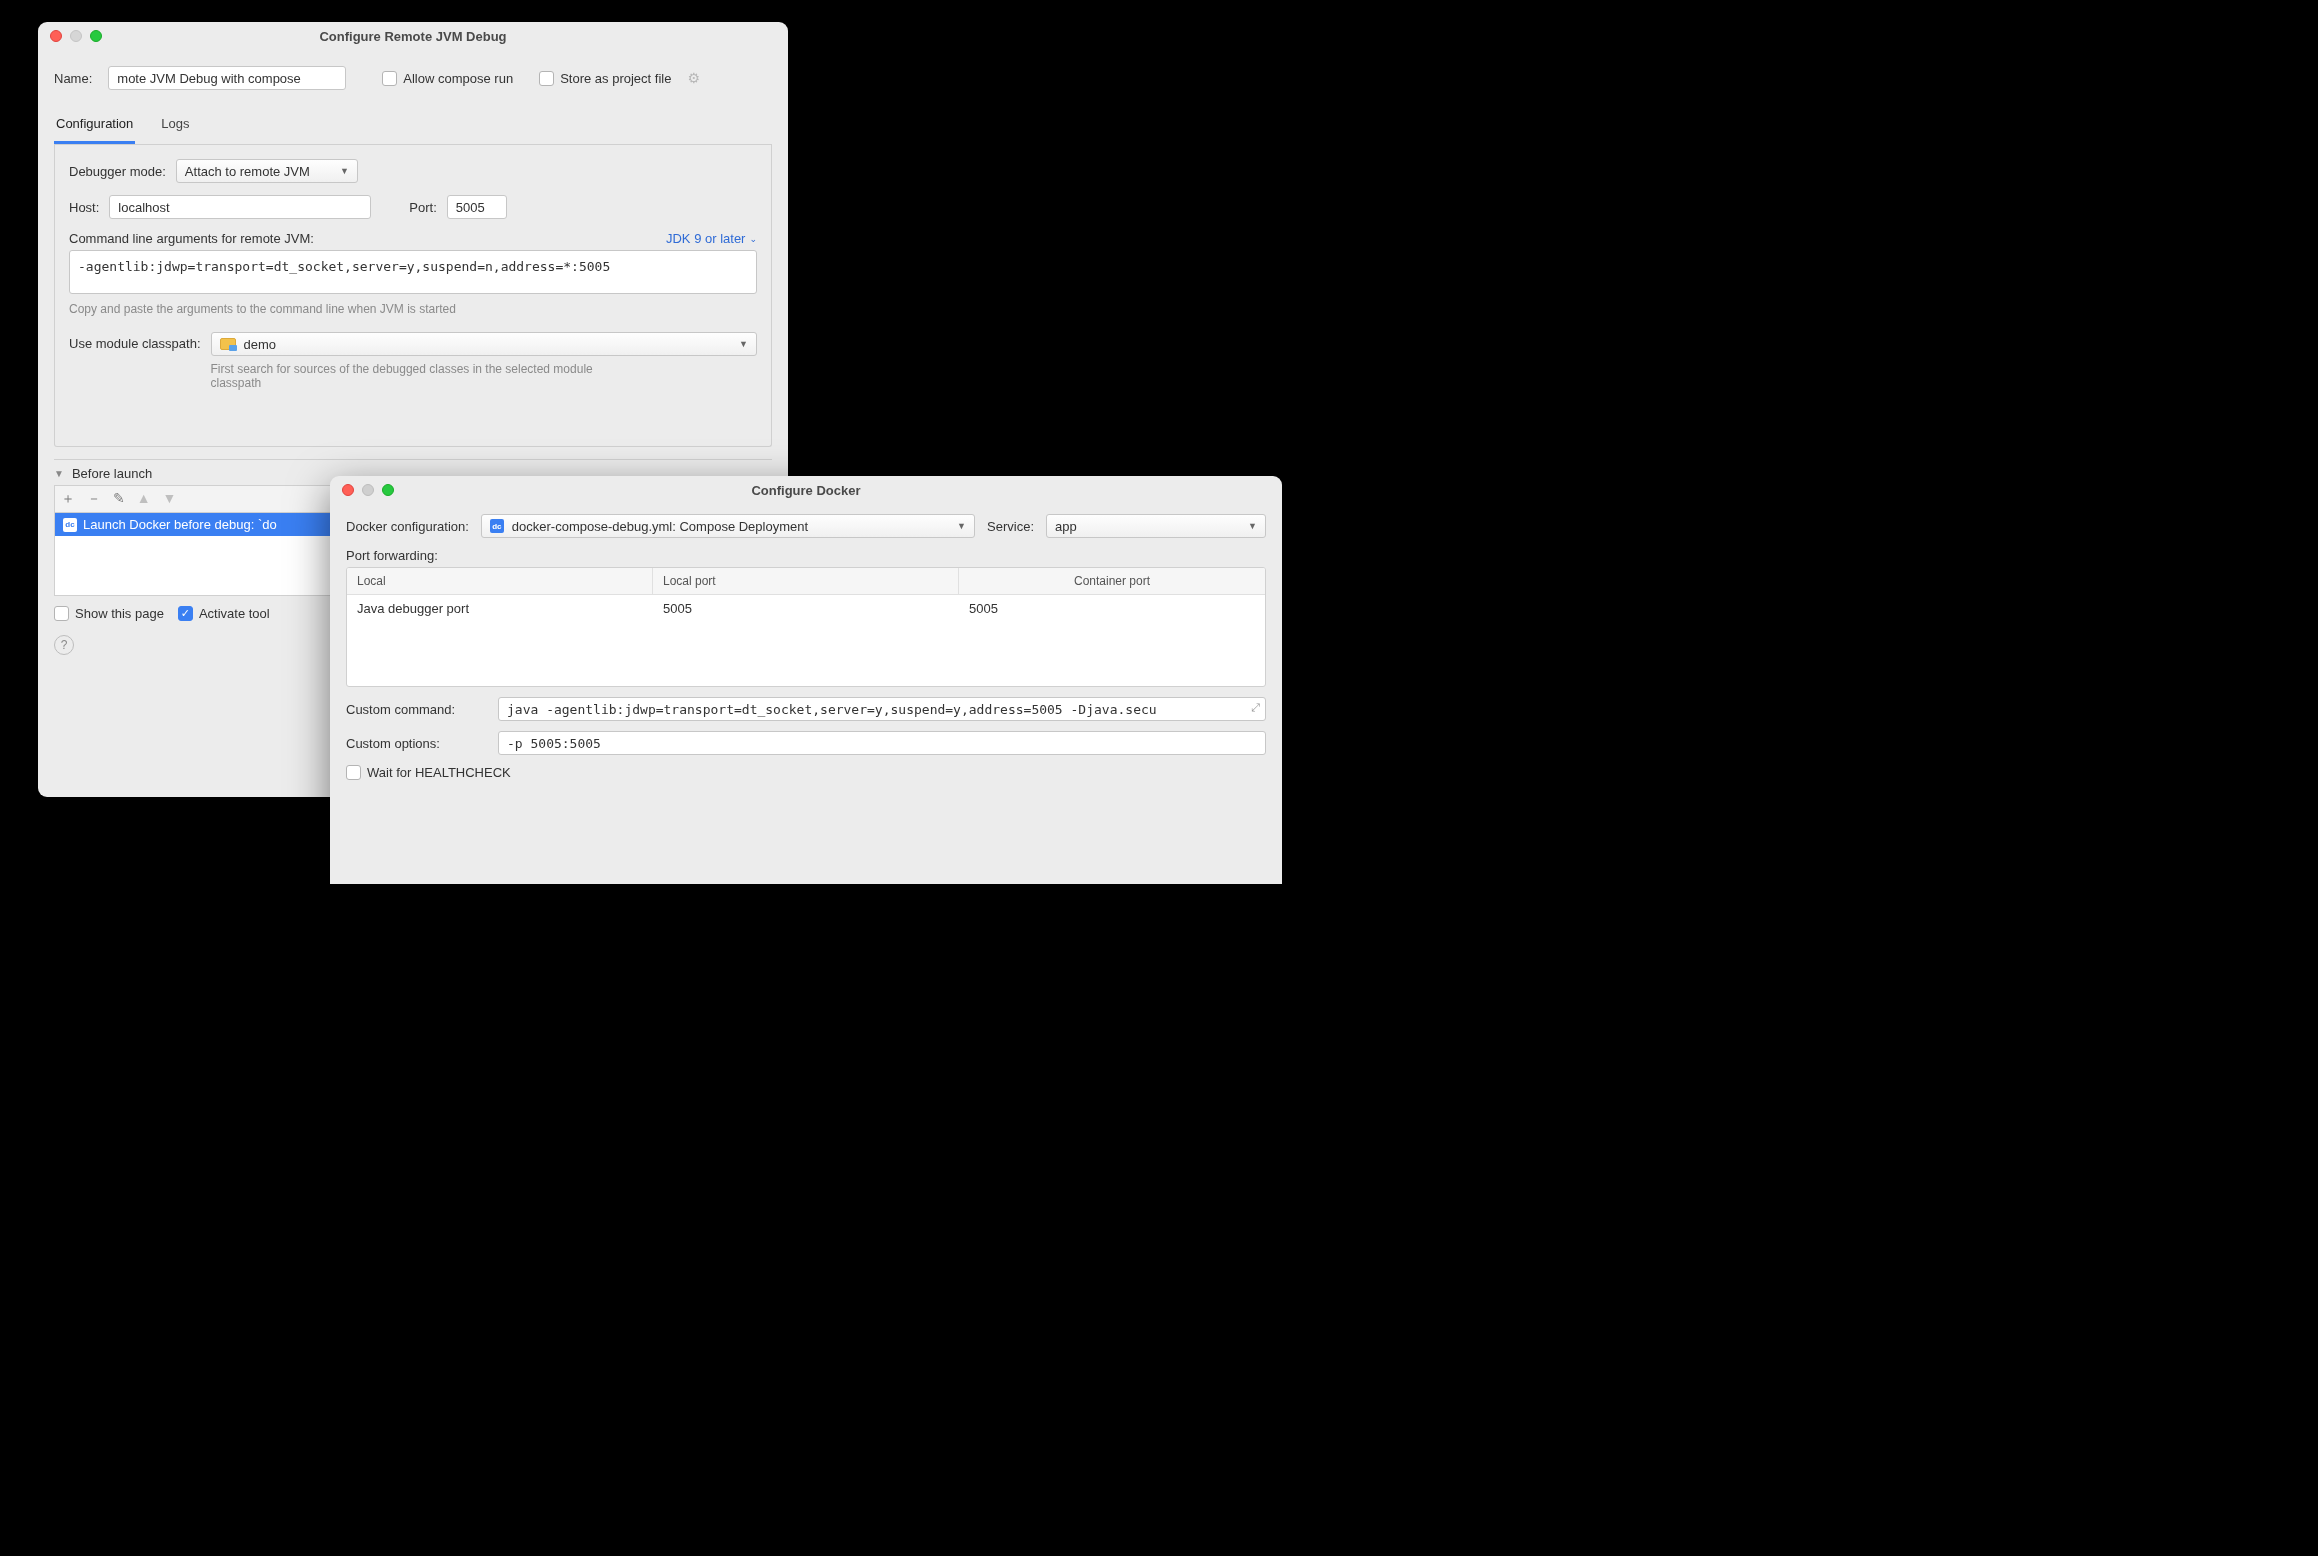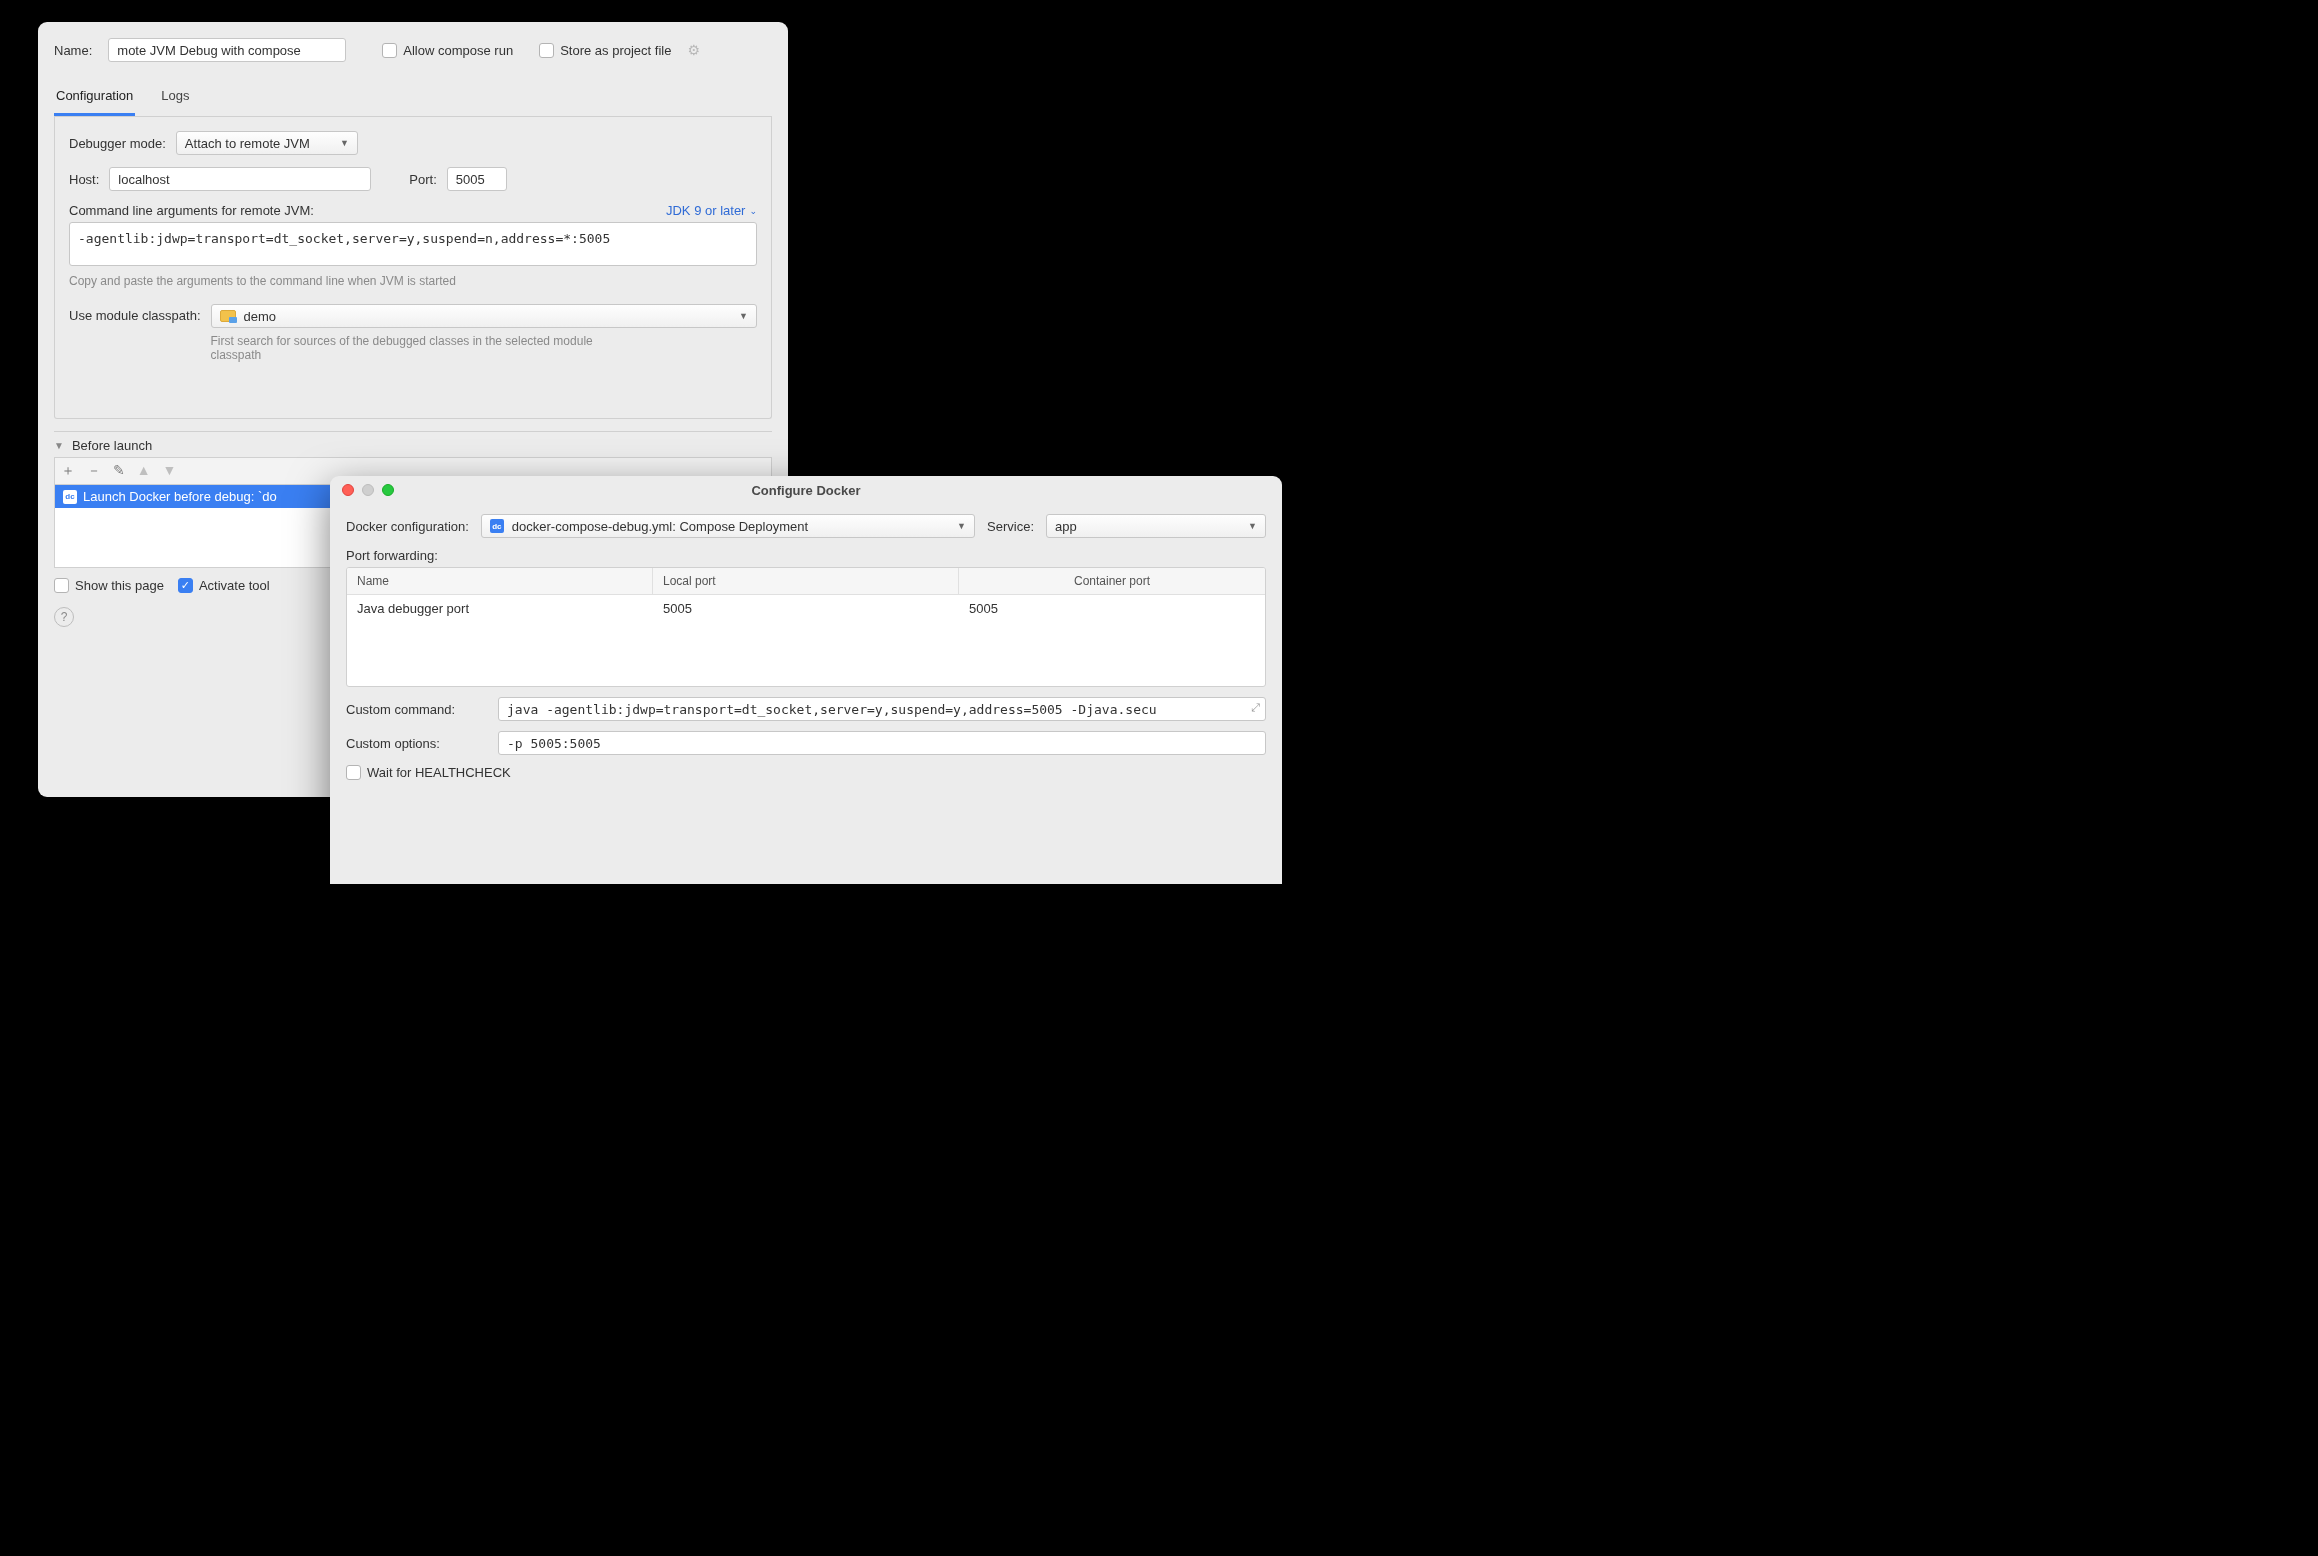--- a/index.html
+++ b/index.html
@@ -138,20 +138,28 @@
   .frow { display:flex; align-items:center; gap:12px; }
   .flex1 { flex:1; }
   .gear { color:#b8b8b8; font-size:14px; }
   .expand { position:absolute; right:6px; top:4px; color:#9a9a9a; font-size:11px; }
   .relbox { position:relative; }
 </style>
 </head>
 <body>
 
 <div class="window win1">
+  <div class="titlebar">
+    <div class="traffic-lights">
+      <div class="tl tl-r"></div>
+      <div class="tl tl-d"></div>
+      <div class="tl tl-g"></div>
+    </div>
+    <div class="window-title">Configure Remote JVM Debug</div>
+  </div>
   <div class="body">
     <div class="row" style="gap:16px; margin-top:8px;">
       <span class="lbl">Name:</span>
       <input class="text" style="width: 238px;" value="mote JVM Debug with compose">
       <div class="chk" style="margin-left:20px">
         <span class="box"></span>
           <span>Allow compose run</span>
       </div>
       <div class="chk" style="margin-left:10px">
         <span class="box"></span>
@@ -259,21 +267,21 @@
       <span class="lbl">Service:</span>
       <div class="combo" style="width:220px">
         <span>app</span>
           <span class="tri">▼</span>
       </div>
     </div>
     <div>
       <span class="lbl">Port forwarding:</span>
       <div class="table" style="margin-top:4px">
         <div class="thead">
-          <div>Name</div>
+          <div>Local</div>
           <div>Local port</div>
           <div>Container port</div>
         </div>
         <div class="trow">
           <div>Java debugger port</div>
           <div>5005</div>
           <div>5005</div>
         </div>
         <div class="spacer"></div>
       </div>

